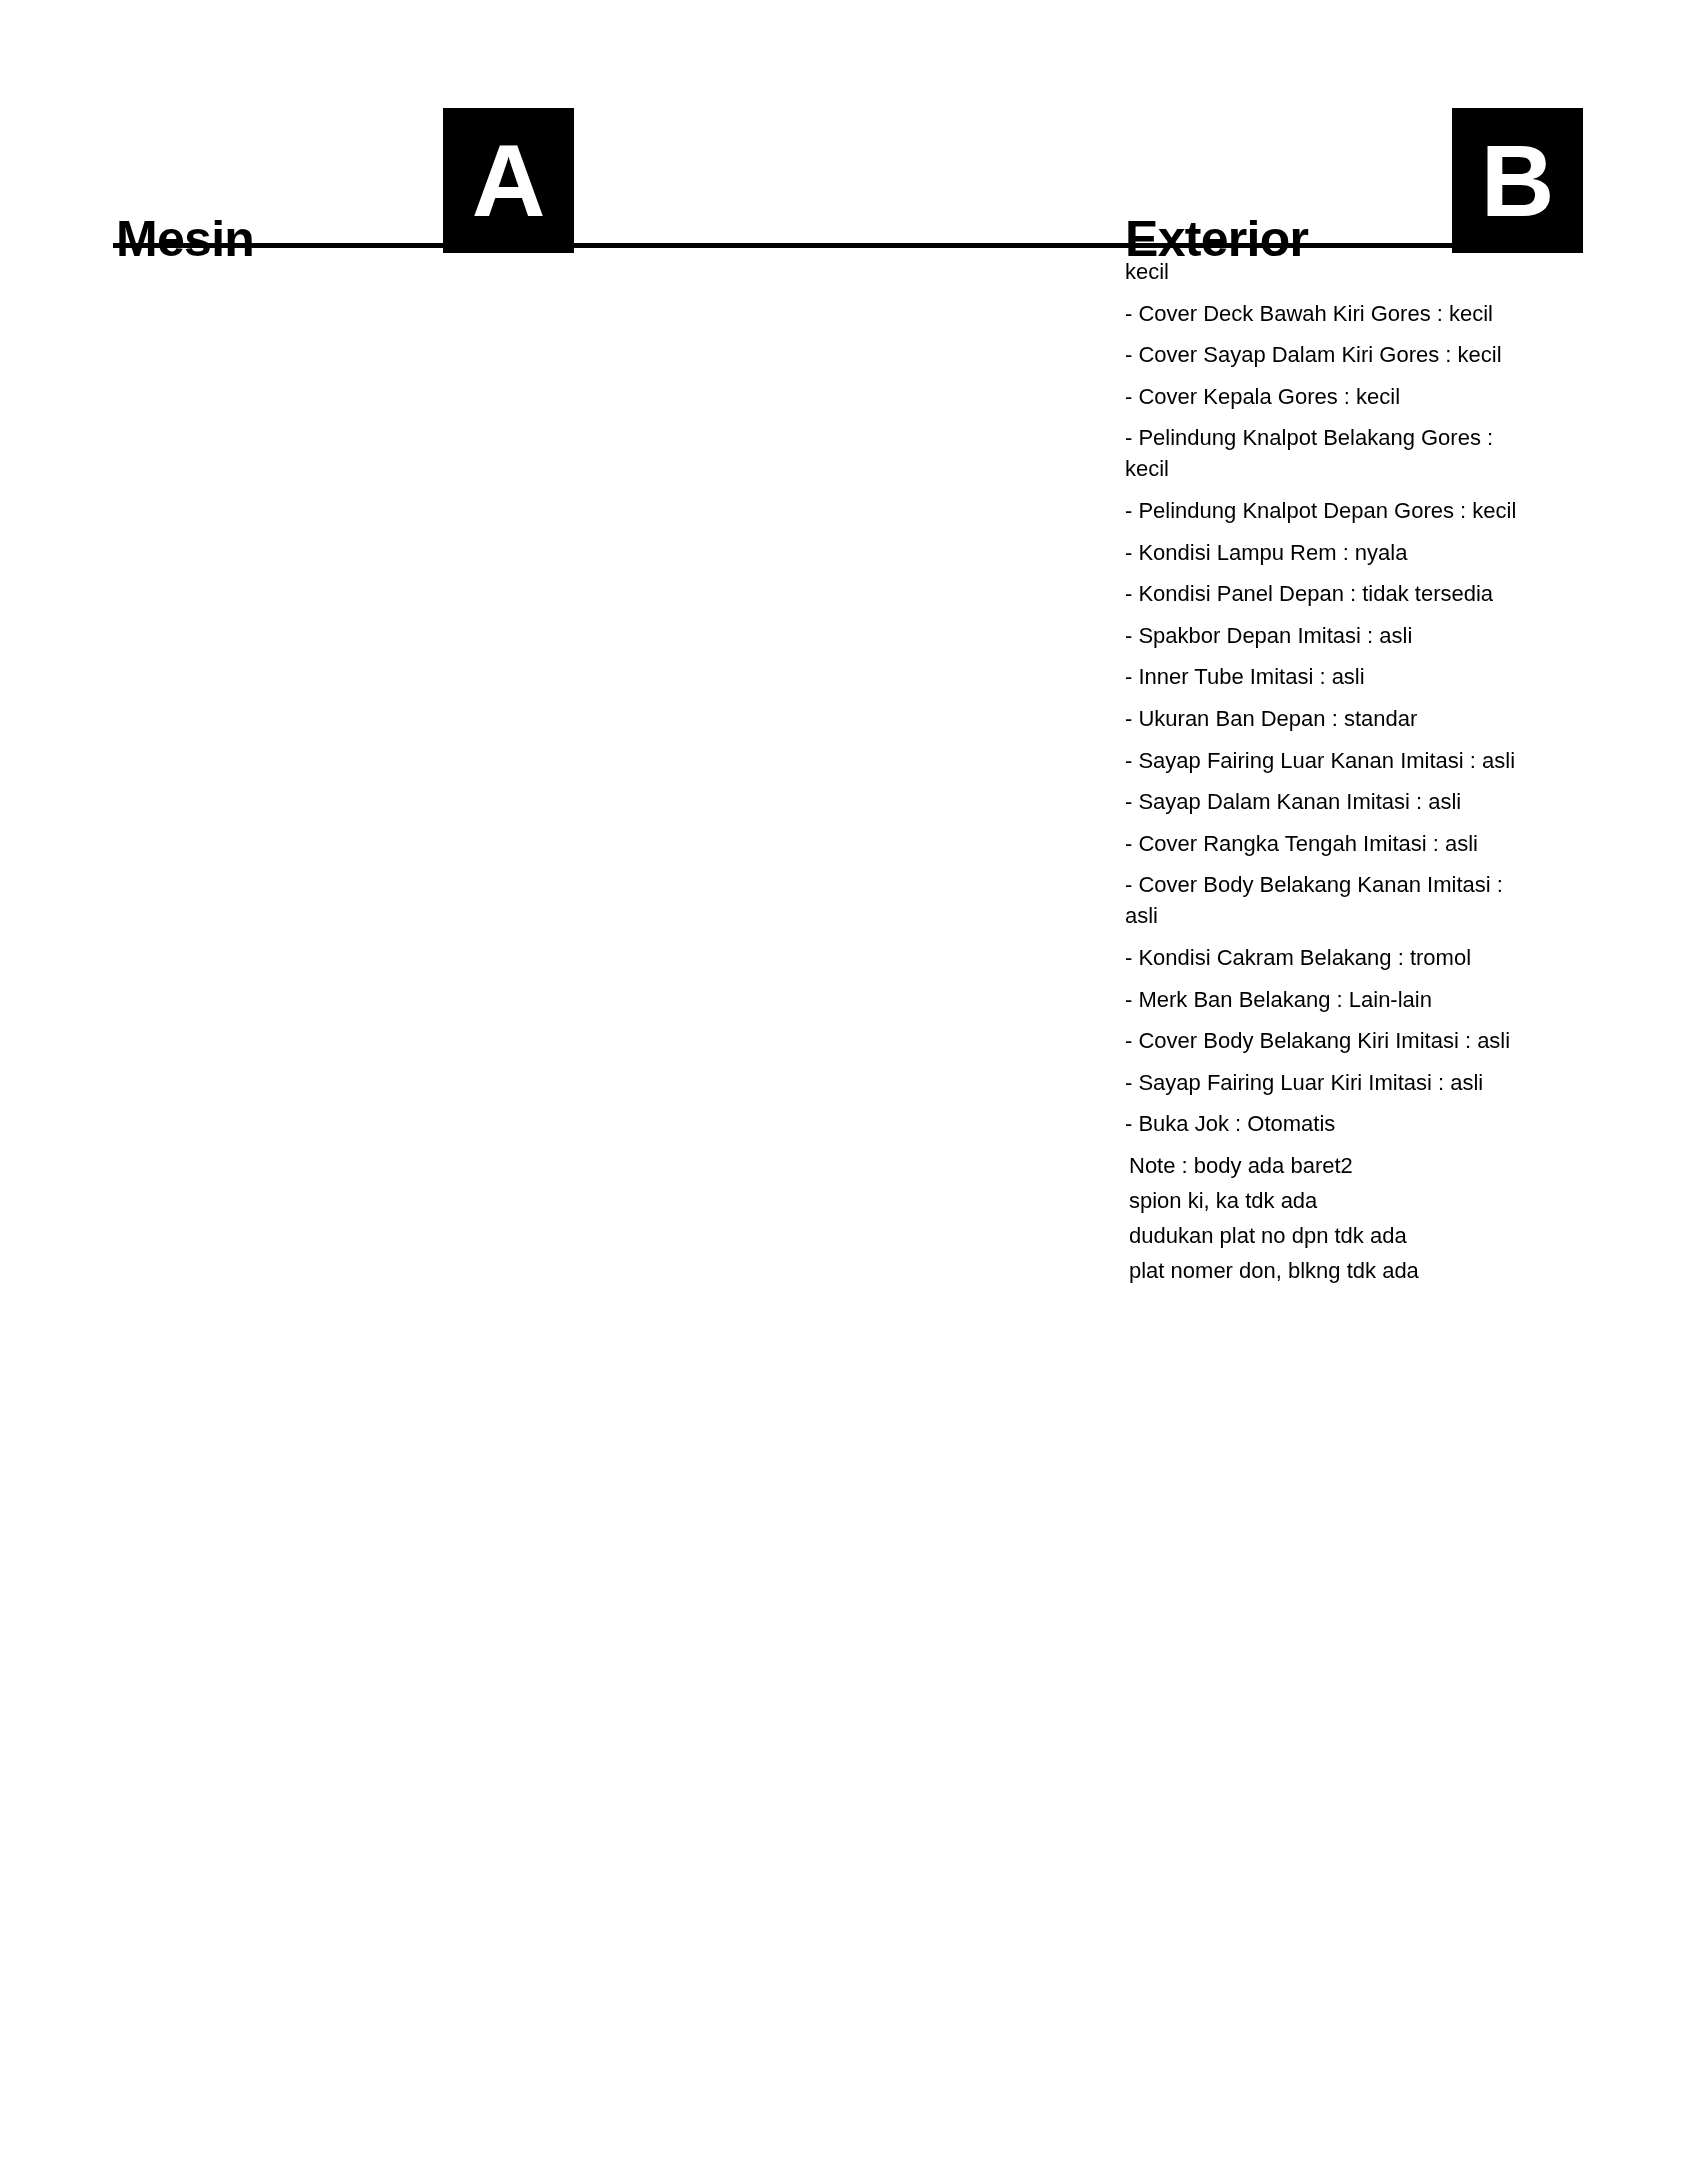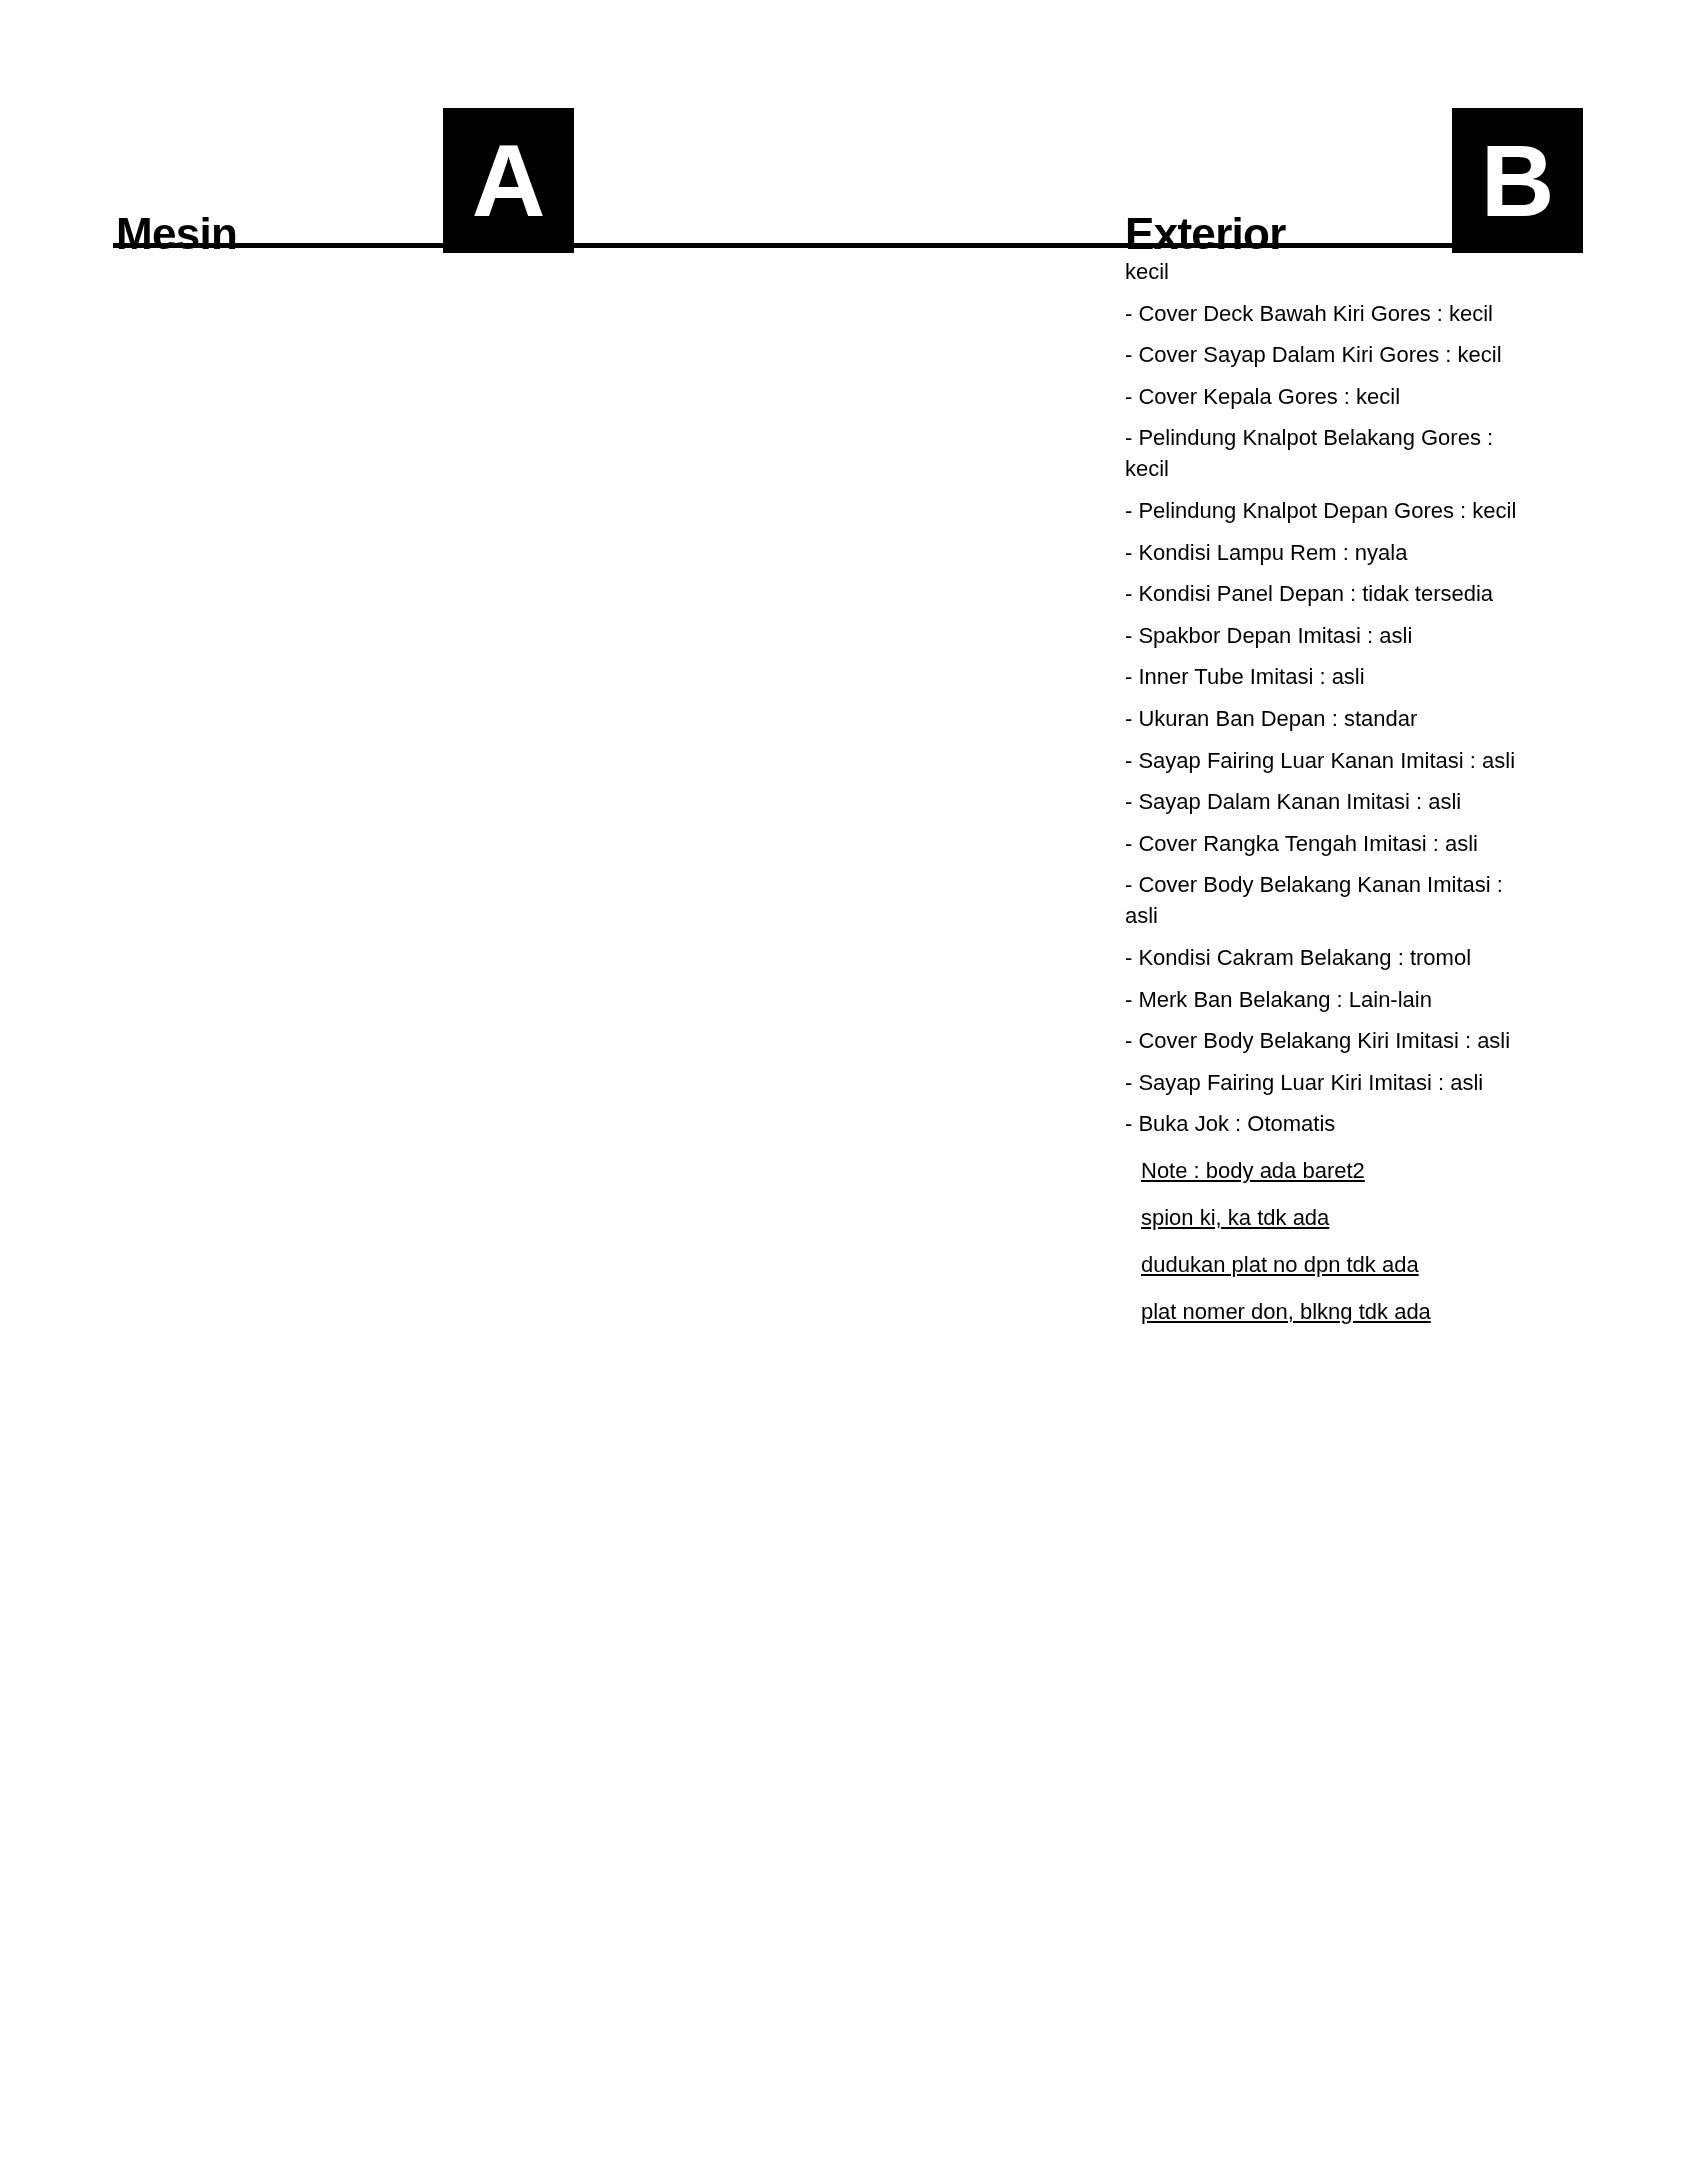--- a/index.html
+++ b/index.html
@@ -19,21 +19,21 @@
     left: 113px;
     top: 243px;
     width: 1469px;
     height: 5.3px;
     background: #000000;
   }
 
   .section-title {
     position: absolute;
     top: 180px;
-    font-size: 44px;
+    font-size: 50px;
     line-height: 50px;
     font-weight: 700;
     letter-spacing: -0.7px;
     color: #000000;
     white-space: nowrap;
   }
   #title-mesin { left: 116px; }
   #title-exterior { left: 1125px; }
 
   .badge {
@@ -56,21 +56,21 @@
   .item-list {
     position: absolute;
     left: 1125px;
     top: 256px;
     width: 406px;
     font-size: 22px;
     line-height: 31px;
     color: #000000;
   }
   .item-list p { margin: 0 0 10.6px 0; }
-  .note-block div { margin: 16px; text-decoration: underline; }
+  .note-block div { margin: 4px; }
 </style>
 </head>
 <body>
 
 <div class="page">
 
   <div class="divider"></div>
 
   <section>
     <h1 class="section-title" id="title-mesin">Mesin</h1>

